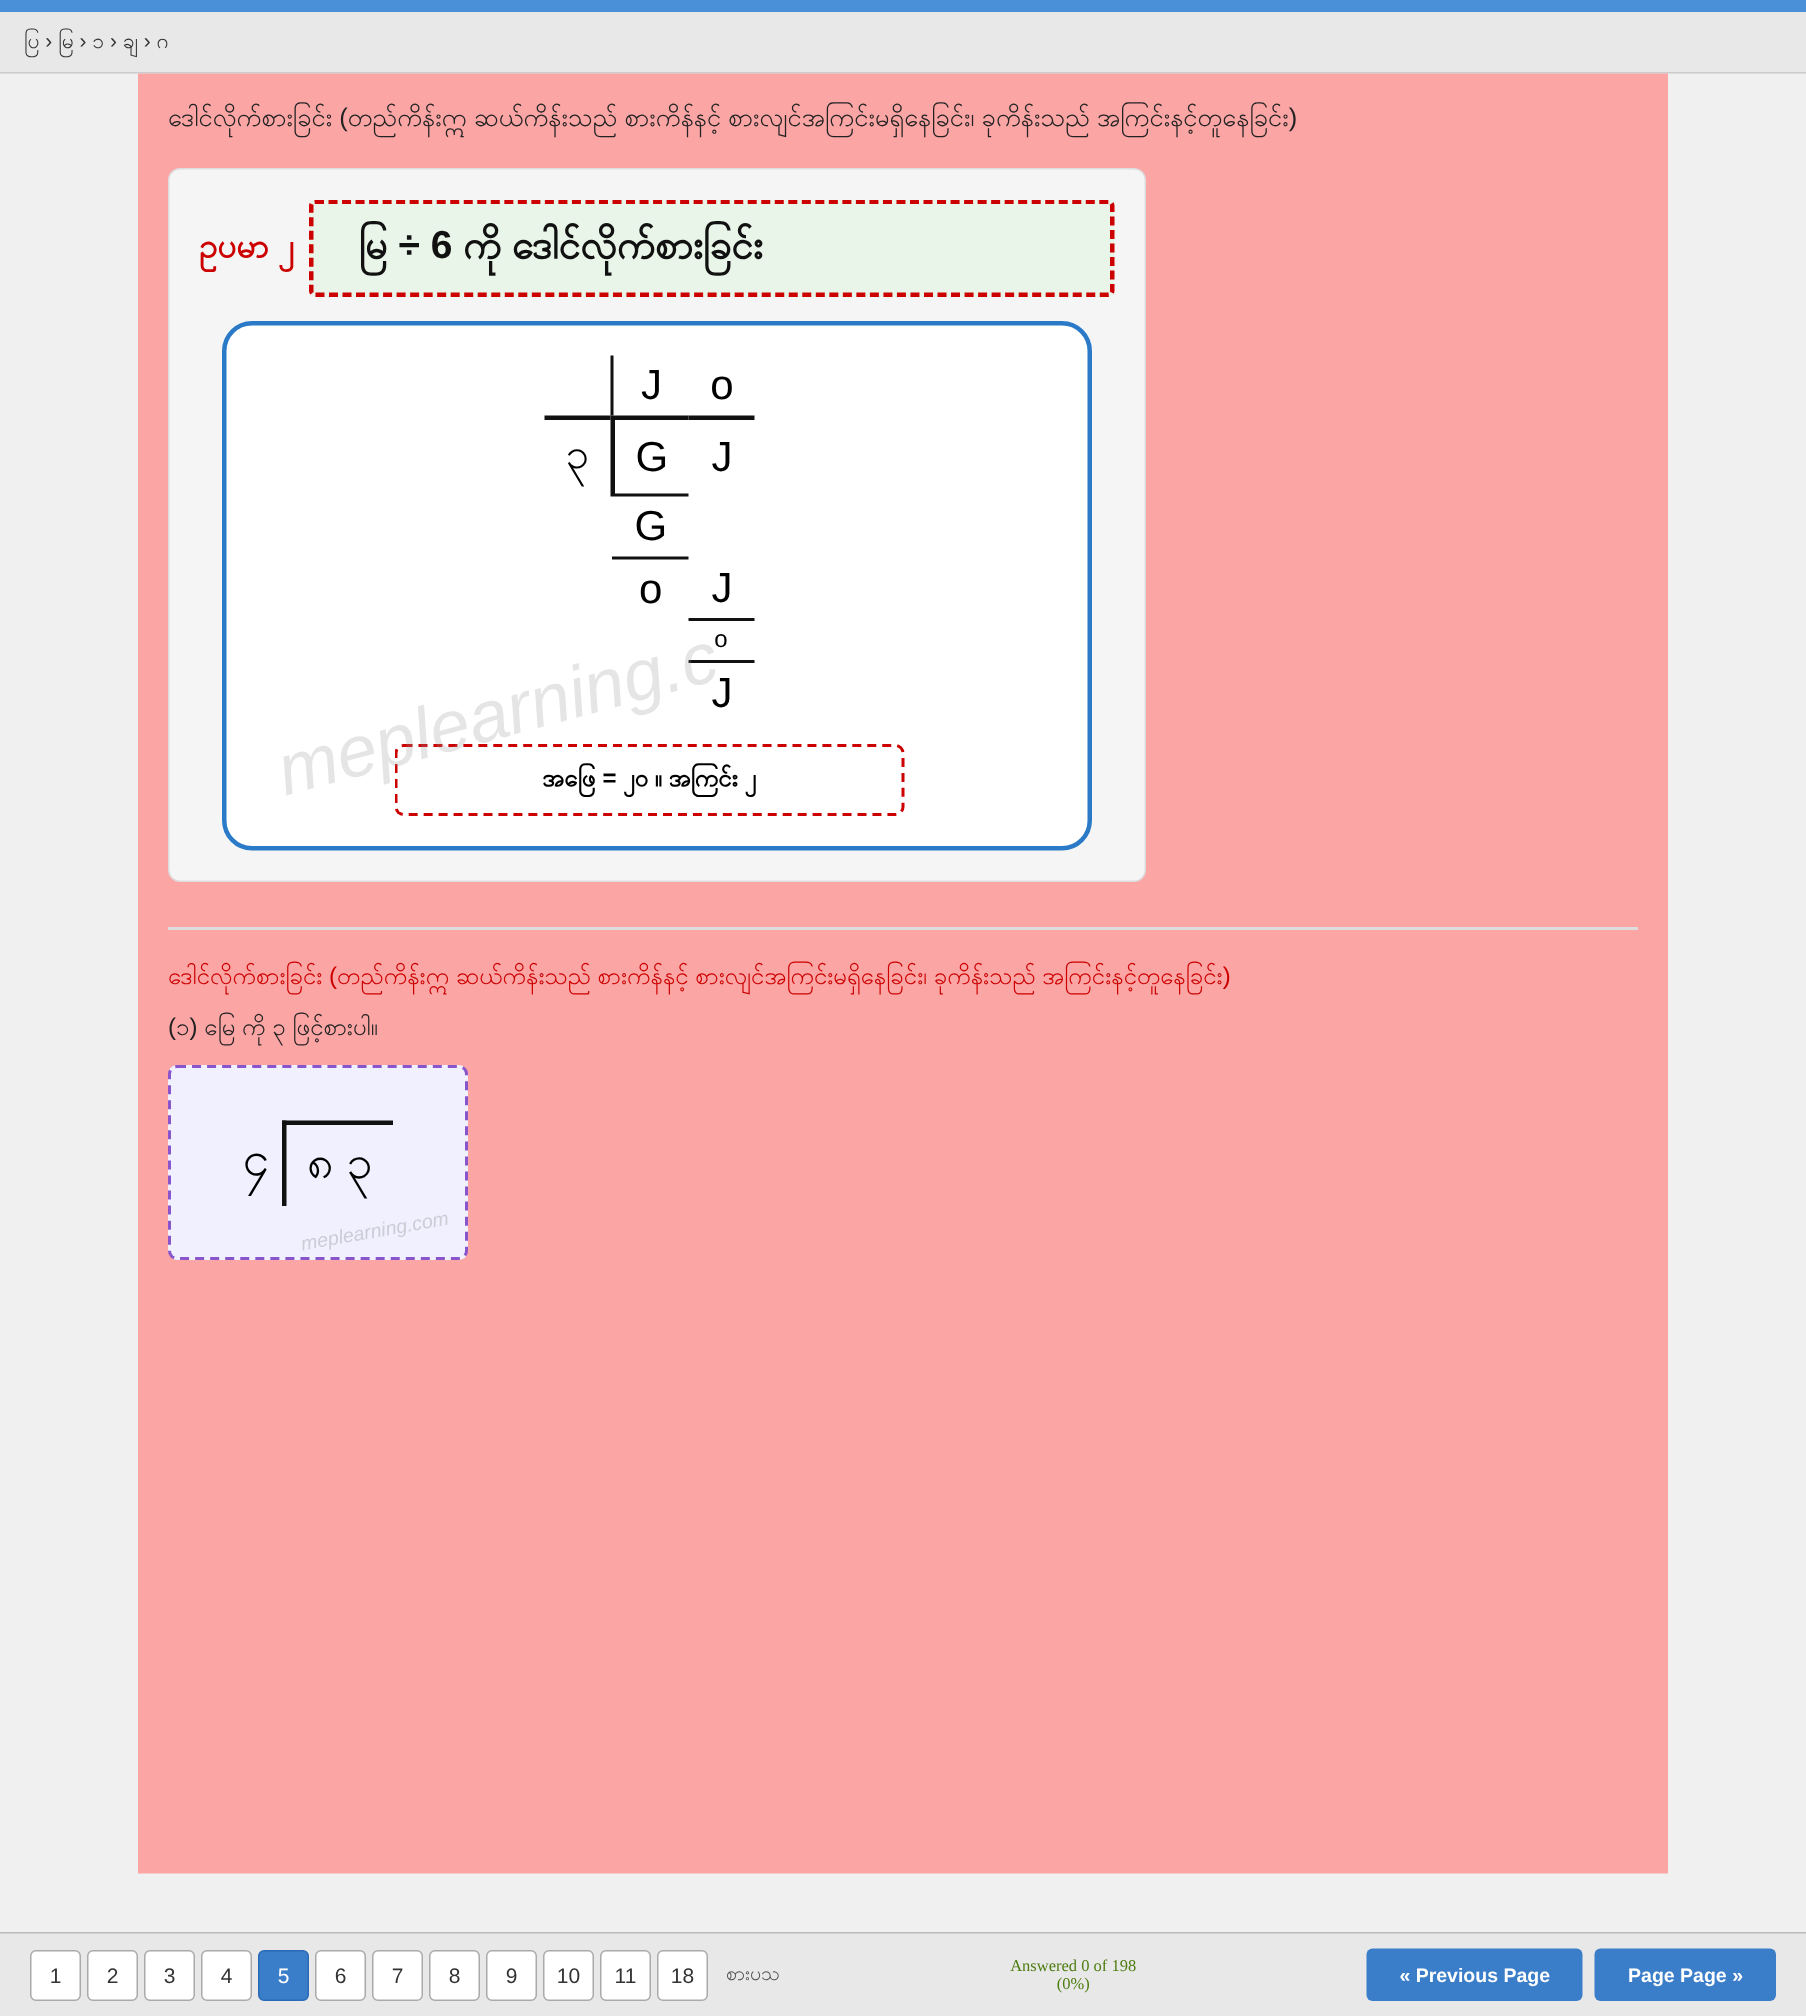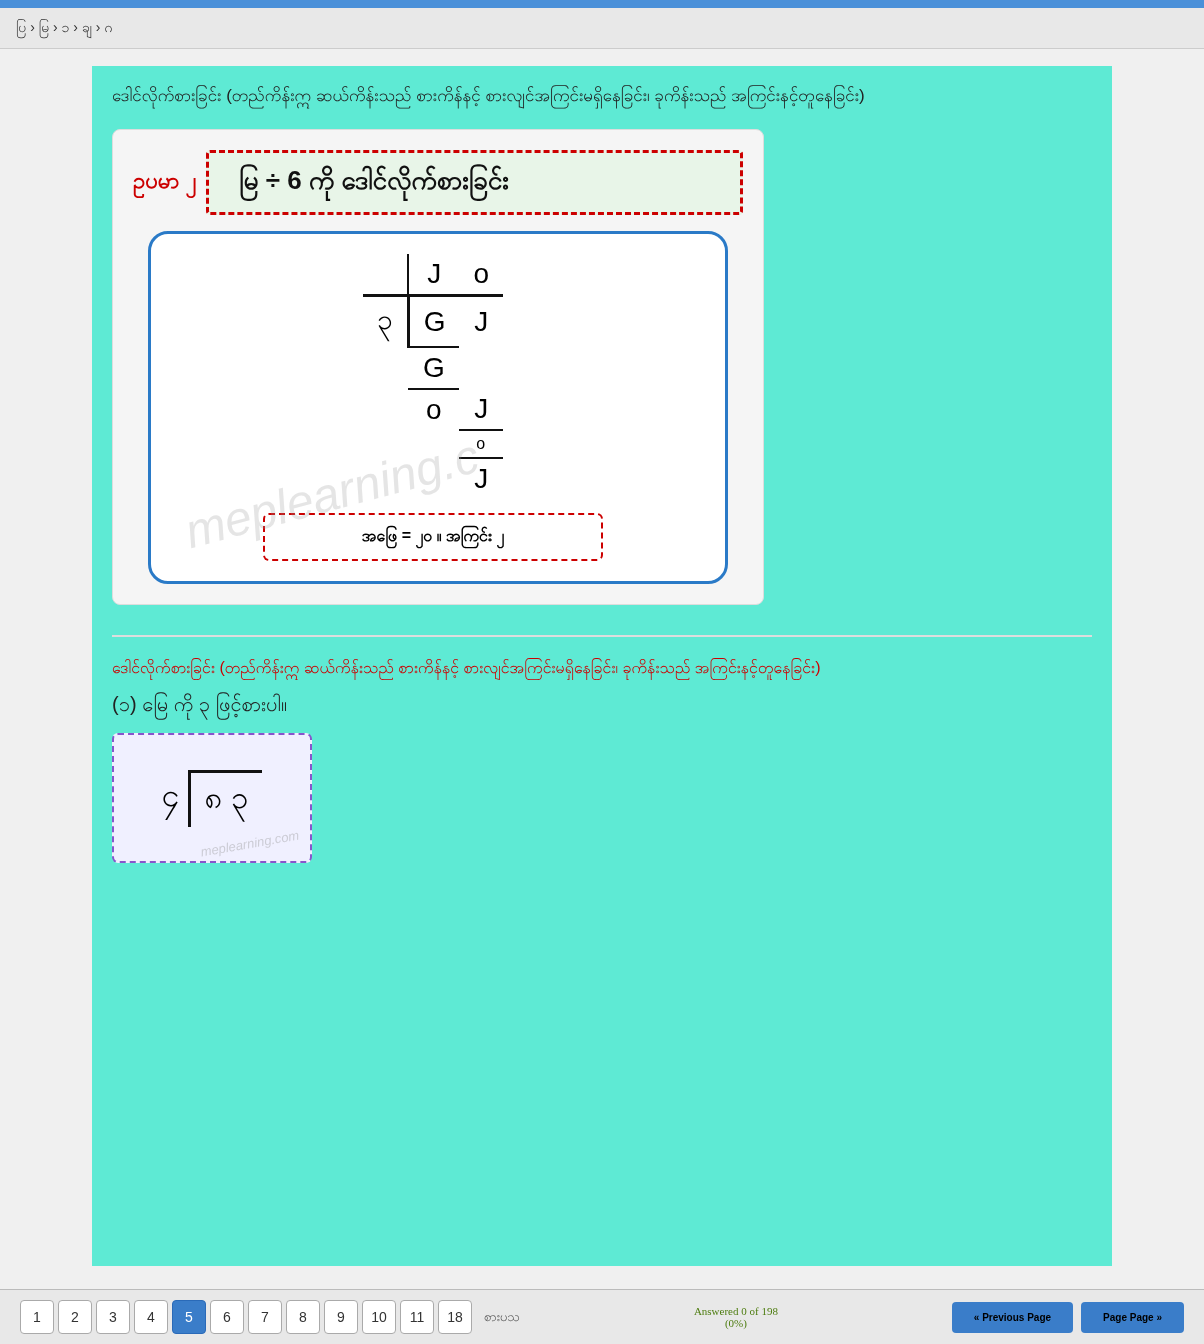--- a/index.html
+++ b/index.html
@@ -19,22 +19,22 @@
       background: #e8e8e8;
       padding: 20px 16px;
       font-size: 14px;
       color: #333;
       border-bottom: 1px solid #ccc;
       height: 32px;
       display: flex;
       align-items: center;
     }
     .main-content {
-      background: #5eead4;
-      margin: 17px auto;
+      background: #fca5a5;
+      margin: 0 auto;
       width: 1020px;
       min-height: 1200px;
       padding: 16px 20px 100px 20px;
       position: relative;
     }
     .instruction-text {
       font-size: 17px;
       color: #222;
       line-height: 1.6;
       margin-bottom: 20px;
@@ -132,21 +132,21 @@
       margin-bottom: 10px;
     }
     .practice-label {
       font-size: 16px;
       color: #222;
       font-family: 'Pyidaungsu', Arial, sans-serif;
       margin-bottom: 8px;
       font-weight: bold;
     }
     .practice-item {
-      font-size: 20px;
+      font-size: 16px;
       color: #222;
       font-family: 'Pyidaungsu', Arial, sans-serif;
       margin-bottom: 12px;
     }
     .practice-box {
       border: 2px dashed #8855cc;
       border-radius: 6px;
       background: #f0f0ff;
       width: 200px;
       height: 130px;
@@ -202,25 +202,25 @@
       font-size: 11px;
       color: #4d7c0f;
       font-family: Liberation Serif, serif;
     }
     .nav-buttons {
       display: flex;
       gap: 8px;
     }
     .nav-btn {
       background: #3a7dc9;
-      color: #000000;
+      color: #ffffff;
       border: none;
       border-radius: 4px;
       padding: 10px 22px;
-      font-size: 10px;
+      font-size: 13px;
       cursor: pointer;
       font-weight: bold;
     }
     .bottom-extra {
       position: fixed;
       bottom: 0;
       left: 0;
       width: 1204px;
       background: #e8e8e8;
       border-top: 1px solid #bbb;

